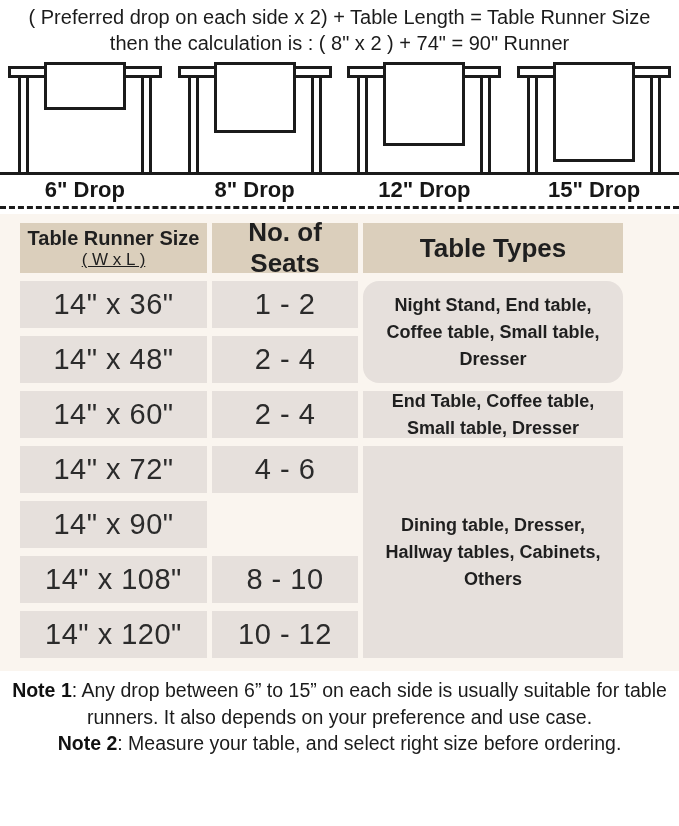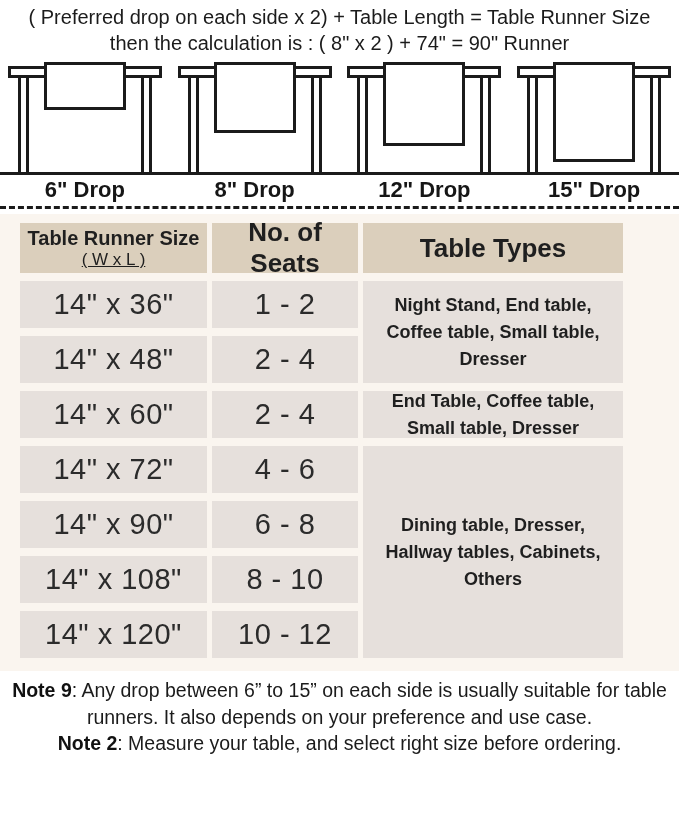--- a/index.html
+++ b/index.html
@@ -144,27 +144,26 @@
     <div class="cell" style="grid-column:1; grid-row:4;">14" x 60"</div>
     <div class="cell" style="grid-column:1; grid-row:5;">14" x 72"</div>
     <div class="cell" style="grid-column:1; grid-row:6;">14" x 90"</div>
     <div class="cell" style="grid-column:1; grid-row:7;">14" x 108"</div>
     <div class="cell" style="grid-column:1; grid-row:8;">14" x 120"</div>
 
     <div class="cell" style="grid-column:2; grid-row:2;">1 - 2</div>
     <div class="cell" style="grid-column:2; grid-row:3;">2 - 4</div>
     <div class="cell" style="grid-column:2; grid-row:4;">2 - 4</div>
     <div class="cell" style="grid-column:2; grid-row:5;">4 - 6</div>
-    <div class="cell" style="grid-column:2; grid-row:6;">6 - 8</div>
     <div class="cell" style="grid-column:2; grid-row:7;">8 - 10</div>
     <div class="cell" style="grid-column:2; grid-row:8;">10 - 12</div>
 
-    <div class="types" style="grid-column:3; grid-row:2 / span 2;">Night Stand, End table, Coffee table, Small table, Dresser</div>
+    <div class="types" style="grid-column:3; grid-row:2 / span 2;border-radius:16px;">Night Stand, End table, Coffee table, Small table, Dresser</div>
     <div class="types" style="grid-column:3; grid-row:4;">End Table, Coffee table, Small table, Dresser</div>
     <div class="types" style="grid-column:3; grid-row:5 / span 4;">Dining table, Dresser, Hallway tables, Cabinets, Others</div>
 
   </div>
 </div>
 
 <div class="notes">
-  <p><b>Note 9</b><span>: Any drop between 6” to 15” on each side is usually suitable for table runners. It also depends on your preference and use case.</span></p>
+  <p><b>Note 1</b><span>: Any drop between 6” to 15” on each side is usually suitable for table runners. It also depends on your preference and use case.</span></p>
   <p><b>Note 2</b><span>: Measure your table, and select right size before ordering.</span></p>
 </div>
 
 </body></html>

